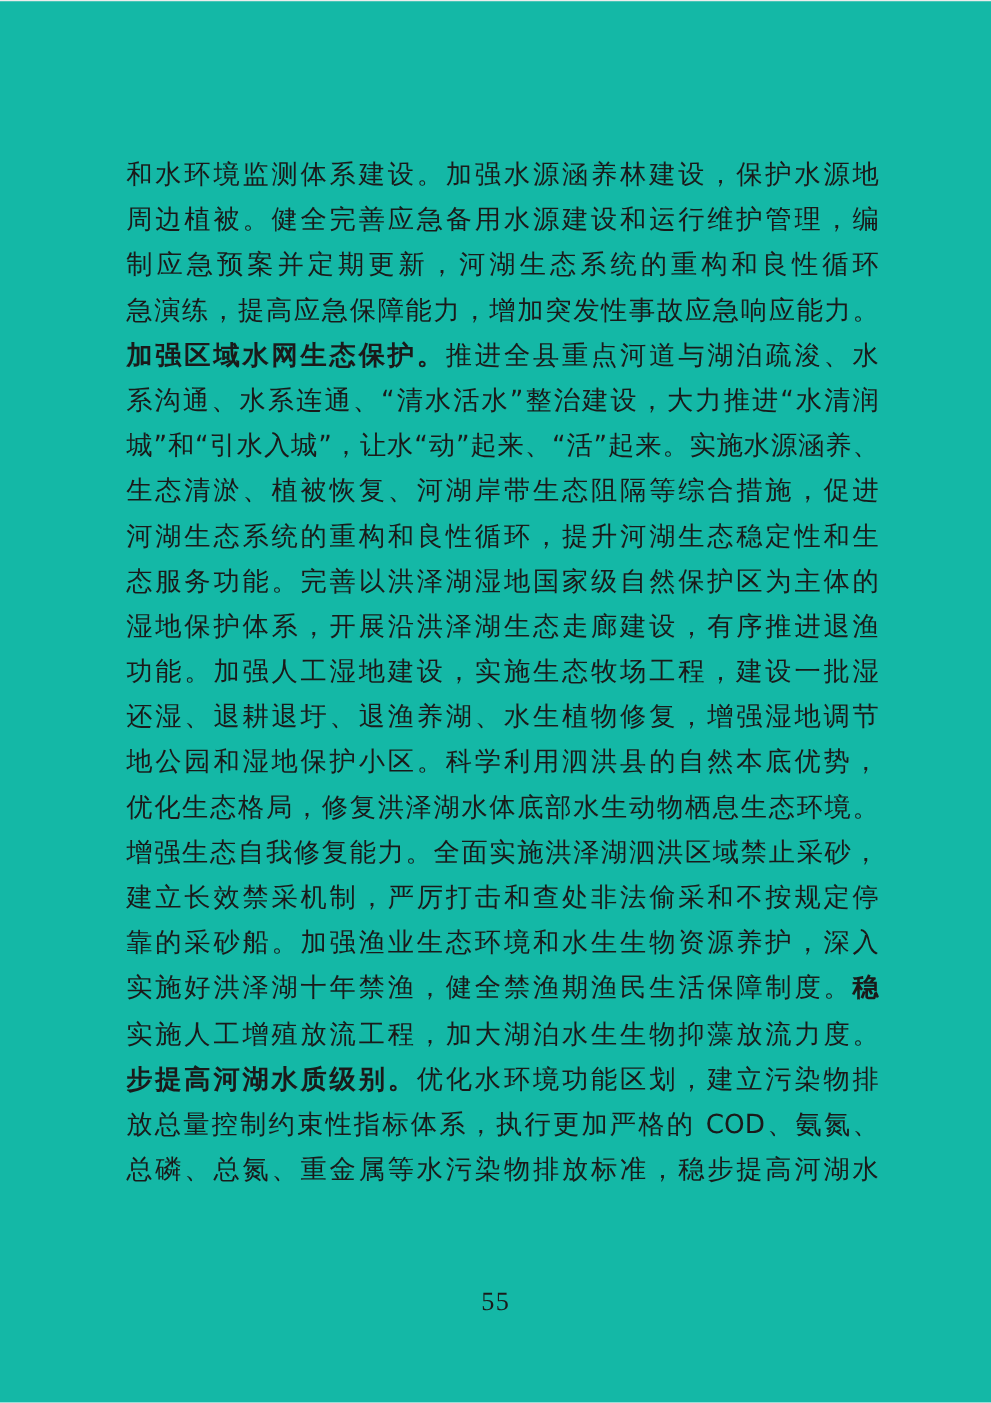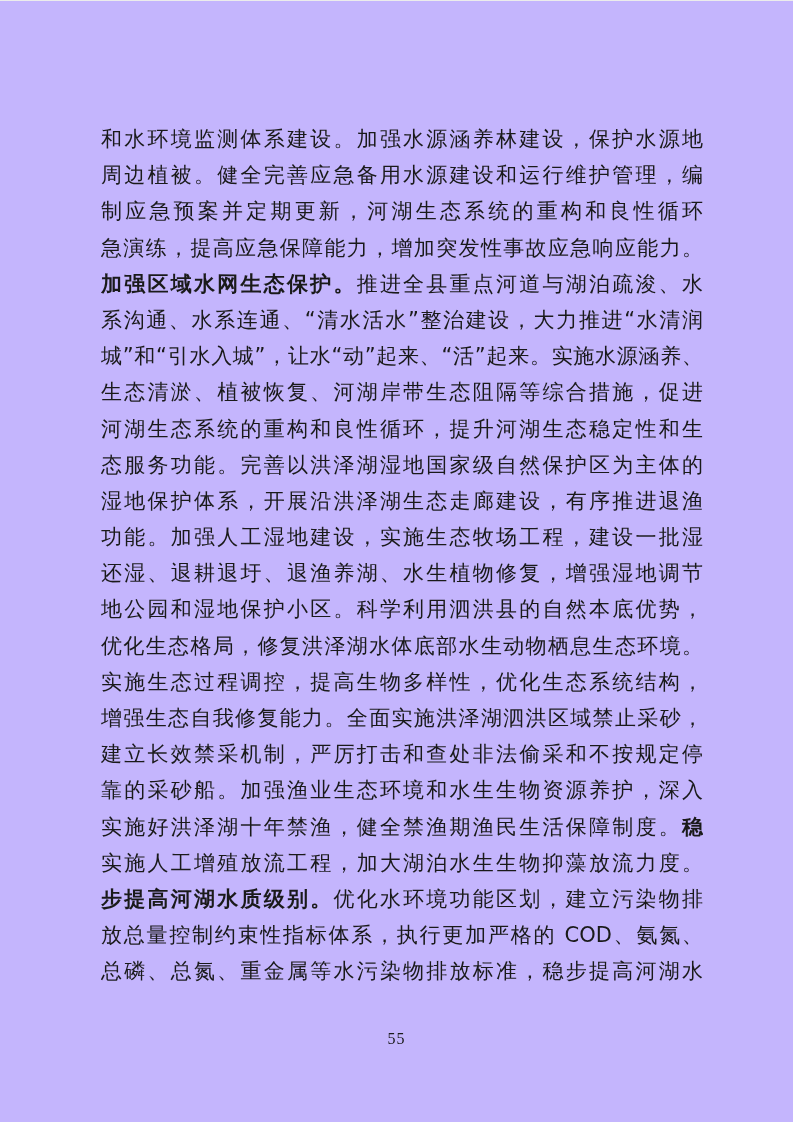--- a/index.html
+++ b/index.html
@@ -1,20 +1,20 @@
 <!DOCTYPE html>
 <html lang="zh"><head>
 <meta charset="utf-8">
 <style>
   html, body { margin: 0; padding: 0; background: #ffffff; }
   .page {
     position: relative;
     width: 793px;
     height: 1122px;
-    background: #c4b5fd;
+    background: #14b8a6;
     box-sizing: border-box;
     border-top: 1px solid #ececec;
     font-family: "DejaVu Sans", "Liberation Sans", sans-serif;
     color: #1a1a1a;
     overflow: hidden;
     padding-left: 16px;
   }
   .text-block {
     position: absolute;
     left: 101px;
@@ -34,21 +34,21 @@
   .seg.bold { font-weight: 700; }
   .page-footer {
     position: absolute;
     left: 0;
     right: 0;
     top: 1028px;
     text-align: center;
   }
   .page-number {
     font-family: "Liberation Serif", "DejaVu Serif", serif;
-    font-size: 16px;
+    font-size: 21px;
     color: #1a1a1a;
     letter-spacing: 1px;
   }
 </style>
 </head>
 <body>
 
 <main class="page">
   <section class="text-block">
       <div class="line"><span class="seg">和水环境监测体系建设。加强水源涵养林建设，保护水源地</span></div>
@@ -59,21 +59,20 @@
       <div class="line"><span class="seg">系沟通、水系连通、“清水活水”整治建设，大力推进“水清润</span></div>
       <div class="line"><span class="seg">城”和“引水入城”，让水“动”起来、“活”起来。实施水源涵养、</span></div>
       <div class="line"><span class="seg">生态清淤、植被恢复、河湖岸带生态阻隔等综合措施，促进</span></div>
       <div class="line"><span class="seg">河湖生态系统的重构和良性循环，提升河湖生态稳定性和生</span></div>
       <div class="line"><span class="seg">态服务功能。完善以洪泽湖湿地国家级自然保护区为主体的</span></div>
       <div class="line"><span class="seg">湿地保护体系，开展沿洪泽湖生态走廊建设，有序推进退渔</span></div>
       <div class="line"><span class="seg">功能。加强人工湿地建设，实施生态牧场工程，建设一批湿</span></div>
       <div class="line"><span class="seg">还湿、退耕退圩、退渔养湖、水生植物修复，增强湿地调节</span></div>
       <div class="line"><span class="seg">地公园和湿地保护小区。科学利用泗洪县的自然本底优势，</span></div>
       <div class="line"><span class="seg">优化生态格局，修复洪泽湖水体底部水生动物栖息生态环境。</span></div>
-      <div class="line"><span class="seg">实施生态过程调控，提高生物多样性，优化生态系统结构，</span></div>
       <div class="line"><span class="seg">增强生态自我修复能力。全面实施洪泽湖泗洪区域禁止采砂，</span></div>
       <div class="line"><span class="seg">建立长效禁采机制，严厉打击和查处非法偷采和不按规定停</span></div>
       <div class="line"><span class="seg">靠的采砂船。加强渔业生态环境和水生生物资源养护，深入</span></div>
       <div class="line"><span class="seg">实施好洪泽湖十年禁渔，健全禁渔期渔民生活保障制度。</span><span class="seg bold">稳</span></div>
       <div class="line"><span class="seg">实施人工增殖放流工程，加大湖泊水生生物抑藻放流力度。</span></div>
       <div class="line"><span class="seg bold">步提高河湖水质级别。</span><span class="seg">优化水环境功能区划，建立污染物排</span></div>
       <div class="line"><span class="seg">放总量控制约束性指标体系，执行更加严格的 COD、氨氮、</span></div>
       <div class="line"><span class="seg">总磷、总氮、重金属等水污染物排放标准，稳步提高河湖水</span></div>
     </section>
   <footer class="page-footer">

